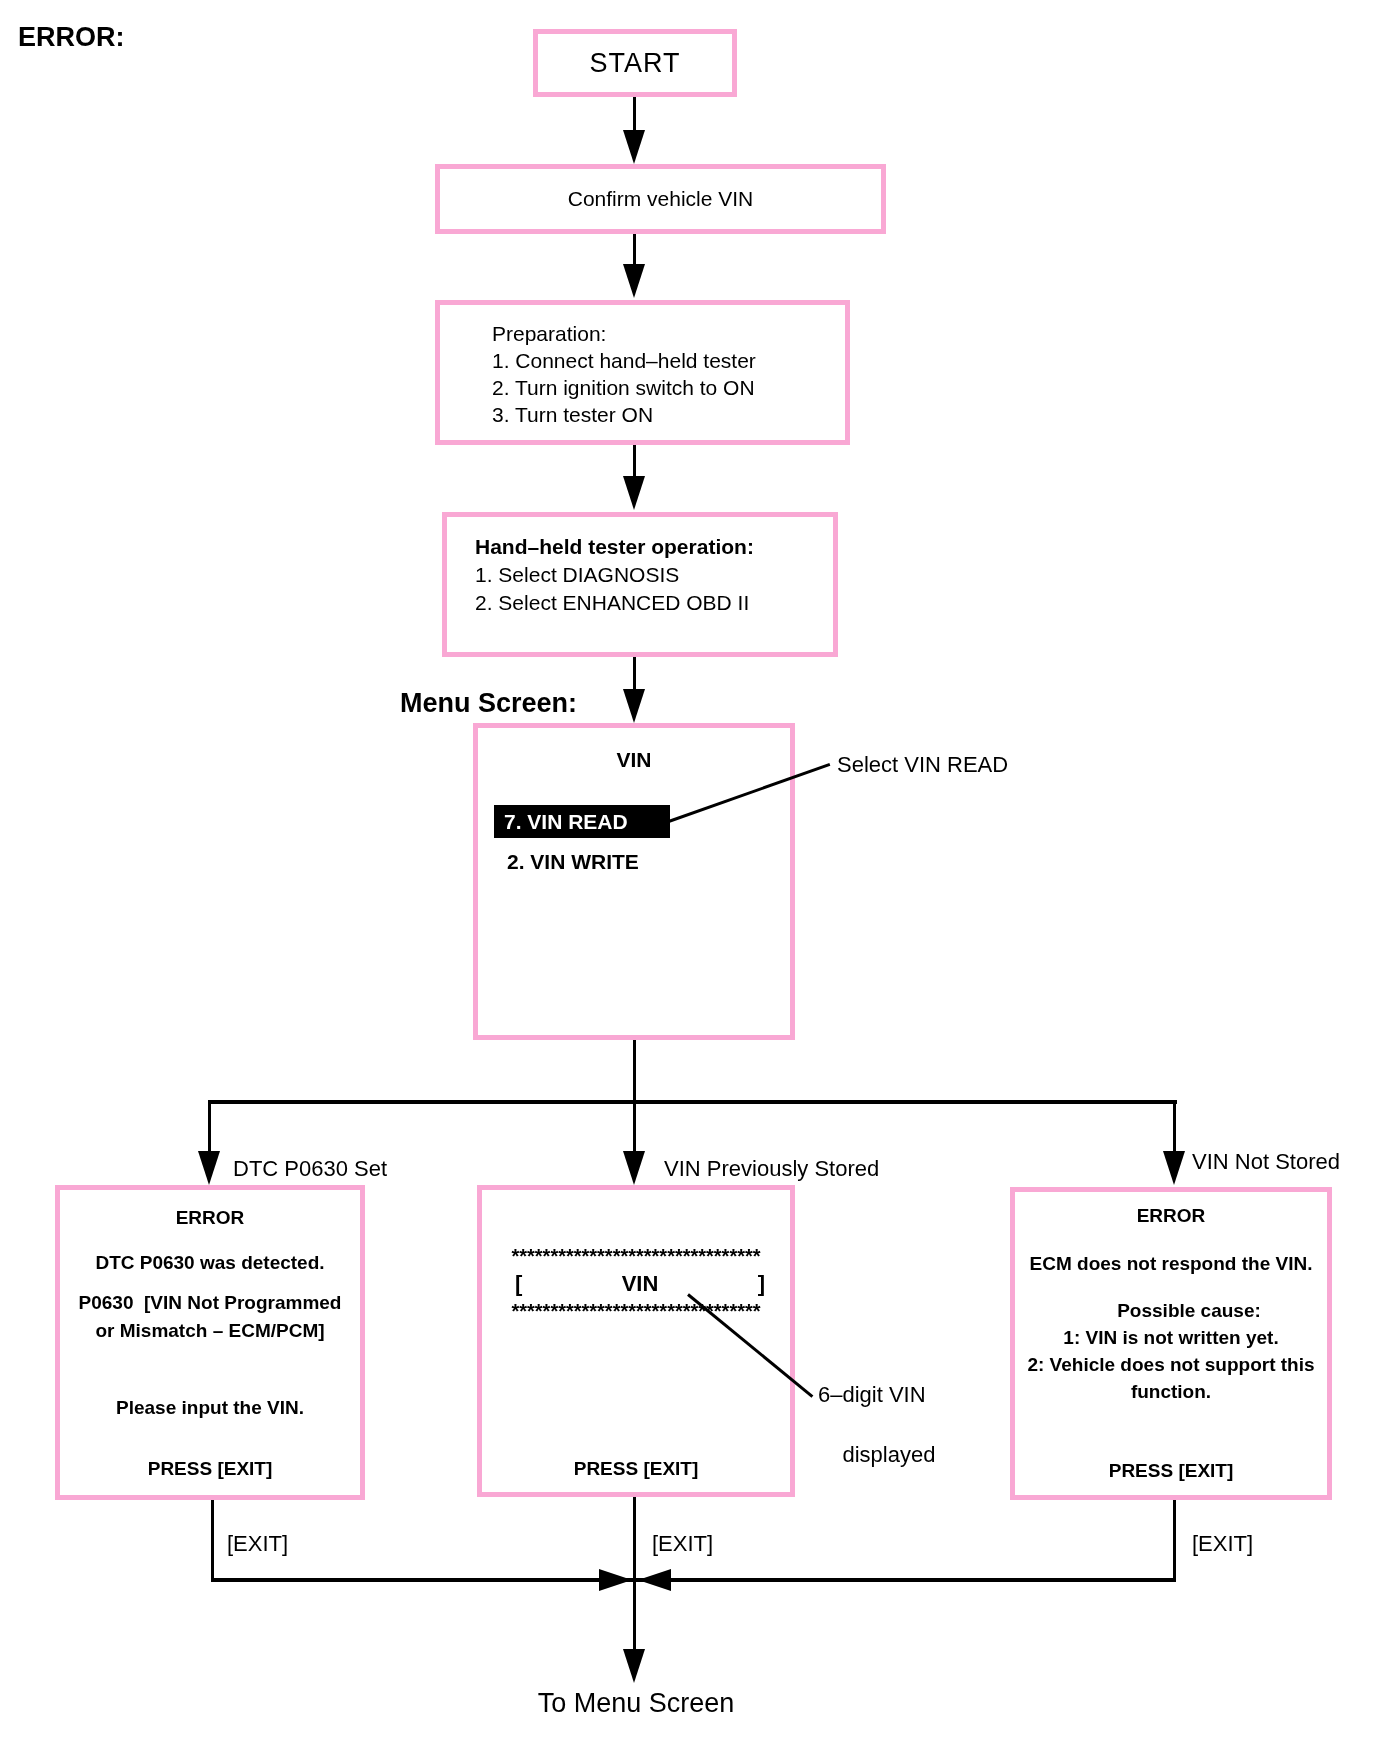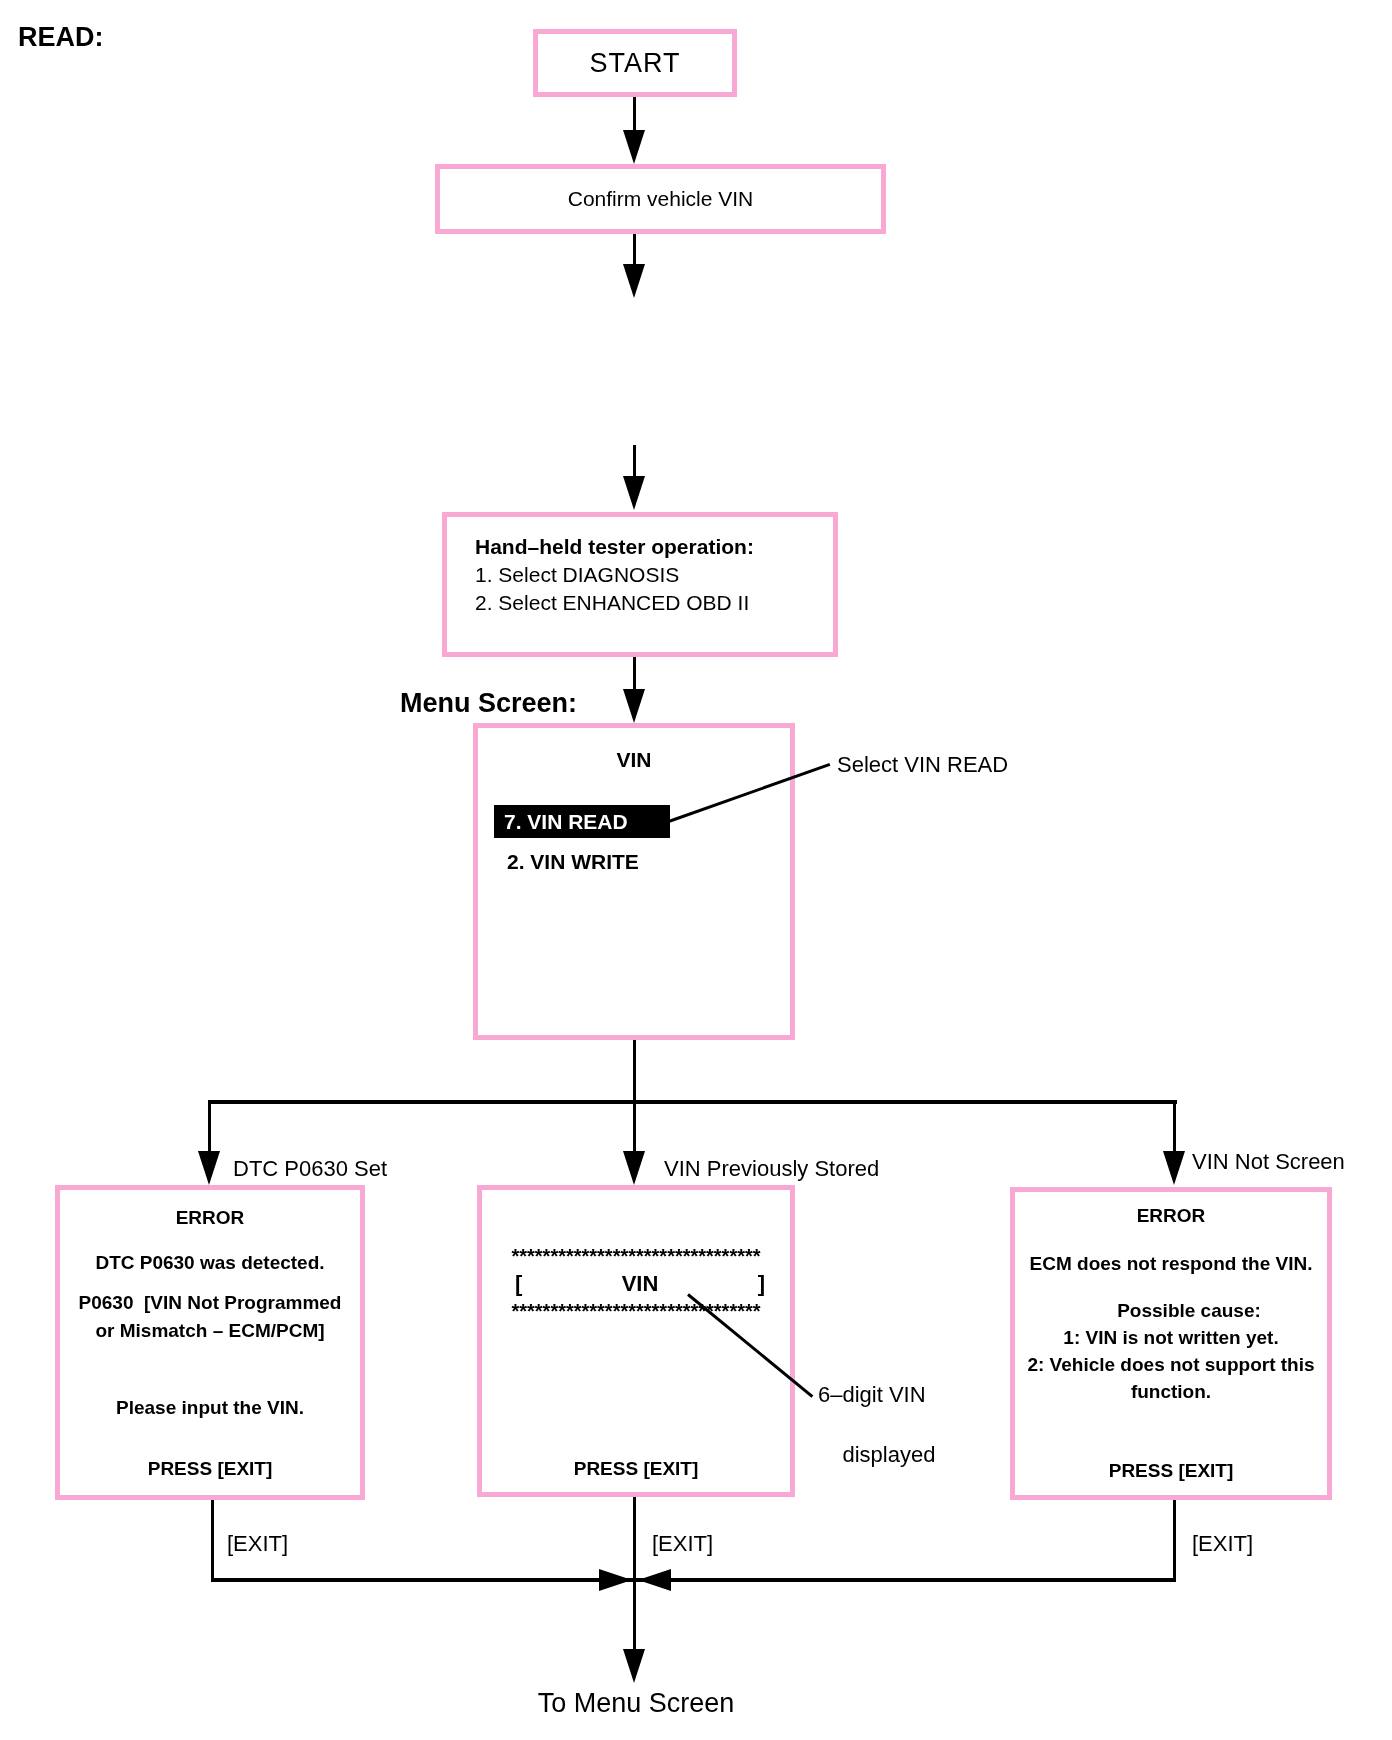--- a/index.html
+++ b/index.html
@@ -25,36 +25,42 @@
   .ctr{text-align:center;}
   .cline{position:absolute;left:0;right:0;text-align:center;white-space:pre;}
   .steps div{white-space:pre;}
   .menu-hl{position:absolute;background:#000;color:#fff;}
 </style>
 </head>
 <body>
 
 <div id="canvas">
 
-  <div class="lbl b" style="left:18px;top:22px;font-size:27px;">READ:</div>
+  <div class="lbl b" style="left:18px;top:22px;font-size:27px;">ERROR:</div>
 
   <div class="box" style="left:533px;top:29px;width:204px;height:68px;display:flex;align-items:center;justify-content:center;font-size:27px;letter-spacing:1px;">
     <span>START</span>
   </div>
 
   <div class="vline" style="left:633px;top:97px;height:36px;"></div>
   <div class="head-down" style="left:623px;top:130px;"></div>
 
   <div class="box" style="left:435px;top:164px;width:451px;height:70px;display:flex;align-items:center;justify-content:center;font-size:21px;">
     <span>Confirm vehicle VIN</span>
   </div>
 
   <div class="vline" style="left:633px;top:234px;height:33px;"></div>
   <div class="head-down" style="left:623px;top:264px;"></div>
 
+  <div class="box steps" style="left:435px;top:300px;width:415px;height:145px;padding:15px 10px 0 52px;font-size:21px;line-height:27px;">
+    <div>Preparation:</div>
+    <div>1. Connect hand–held tester</div>
+    <div>2. Turn ignition switch to ON</div>
+    <div>3. Turn tester ON</div>
+  </div>
 
   <div class="vline" style="left:633px;top:445px;height:34px;"></div>
   <div class="head-down" style="left:623px;top:476px;"></div>
 
   <div class="box steps" style="left:442px;top:512px;width:396px;height:145px;padding:16px 8px 16px 28px;font-size:21px;line-height:28px;">
     <div class="b">Hand–held tester operation:</div>
     <div>1. Select DIAGNOSIS</div>
     <div>2. Select ENHANCED OBD II</div>
   </div>
 
@@ -77,21 +83,21 @@
 
   <div class="vline" style="left:208px;top:1100px;height:55px;"></div>
   <div class="head-down" style="left:198px;top:1151px;"></div>
   <div class="vline" style="left:633px;top:1100px;height:55px;"></div>
   <div class="head-down" style="left:623px;top:1151px;"></div>
   <div class="vline" style="left:1173px;top:1100px;height:55px;"></div>
   <div class="head-down" style="left:1163px;top:1151px;"></div>
 
   <div class="lbl" style="left:233px;top:1156px;font-size:22px;">DTC P0630 Set</div>
   <div class="lbl" style="left:664px;top:1156px;font-size:22px;">VIN Previously Stored</div>
-  <div class="lbl" style="left:1192px;top:1149px;font-size:22px;">VIN Not Screen</div>
+  <div class="lbl" style="left:1192px;top:1149px;font-size:22px;">VIN Not Stored</div>
 
   <div class="box thick b" style="left:55px;top:1185px;width:310px;height:315px;font-size:19px;">
     <div class="cline" style="top:17px;">ERROR</div>
     <div class="cline" style="top:62px;">DTC P0630 was detected.</div>
     <div class="cline" style="top:102px;">P0630  [VIN Not Programmed</div>
     <div class="cline" style="top:130px;">or Mismatch – ECM/PCM]</div>
     <div class="cline" style="top:207px;">Please input the VIN.</div>
     <div class="cline" style="top:268px;">PRESS [EXIT]</div>
   </div>
 

